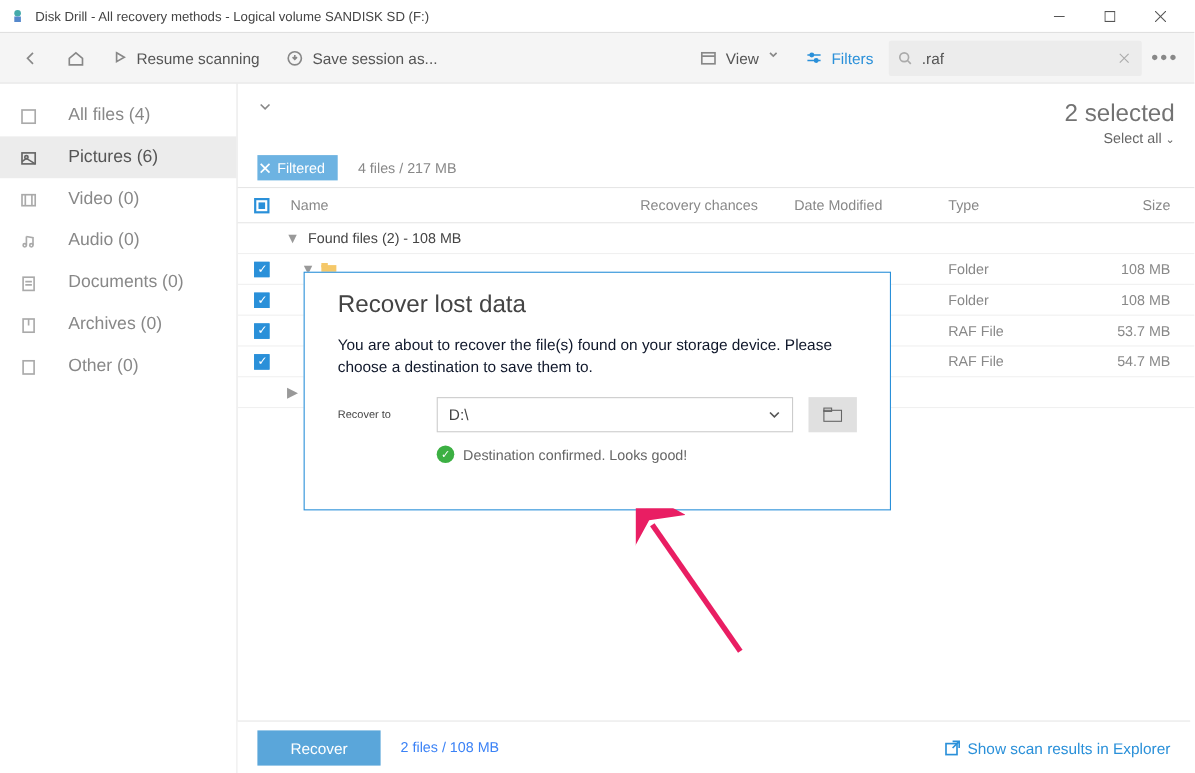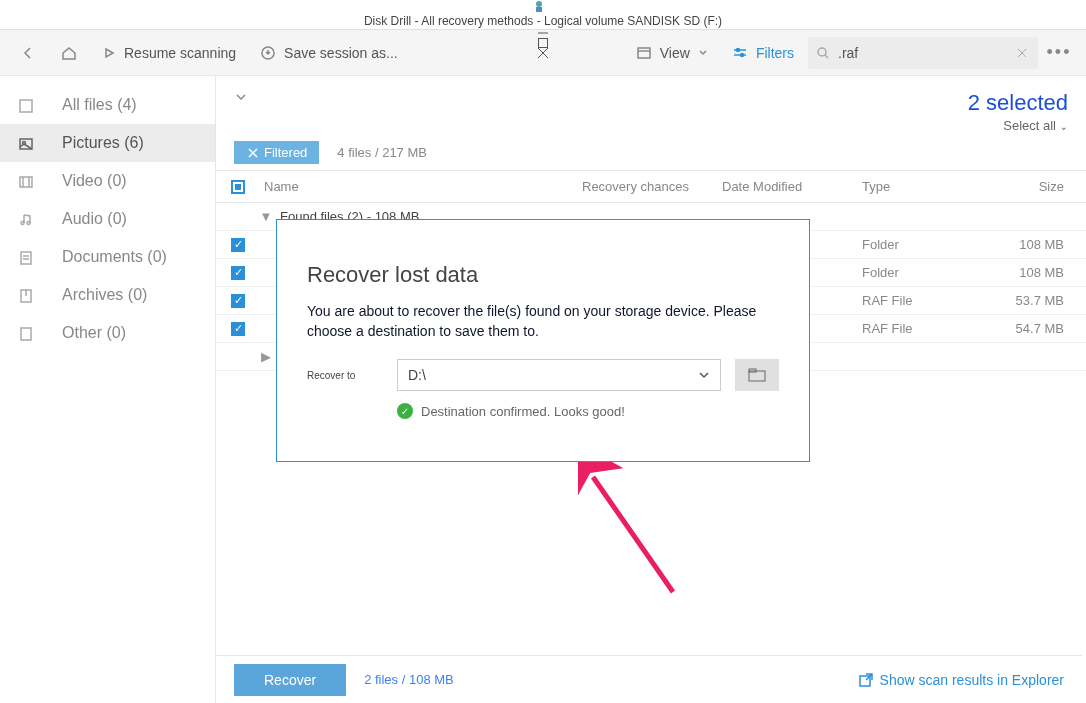--- a/index.html
+++ b/index.html
@@ -1,49 +1,49 @@
 <!DOCTYPE html>
 <html><head>
 <meta charset="utf-8">
 <style>
 * { box-sizing: border-box; margin: 0; padding: 0; font-family: "Segoe UI", Arial, sans-serif; }
 body { width: 1086px; height: 703px; background: #fff; overflow: hidden; position: relative; }
 
-.titlebar { height: 30px; display: flex; align-items: center; padding: 0 8px; background: #fff; border-bottom: 1px solid #e0e0e0; flex-direction: column;}
+.titlebar { height: 30px; display: flex; align-items: center; padding: 0 8px; background: #fff; border-bottom: 1px solid #e0e0e0;}
 .titlebar .app-icon { width: 16px; height: 16px; margin-right: 8px; display:inline-flex; align-items:center; justify-content:center;}
 .titlebar .title { font-size: 12px; color: #444; flex:1;}
 .titlebar .win-btn { width: 46px; height: 30px; display:flex; align-items:center; justify-content:center; color:#555;}
 
 .toolbar { height: 46px; background: #f5f5f5; display:flex; align-items:center; padding: 0 10px; gap:4px; border-bottom:1px solid #e6e6e6;}
-.tb-btn { display:flex; align-items:center; gap:8px; padding:6px 10px; color:#666; font-size:14px; border-radius:2px;}
+.tb-btn { display:flex; align-items:flex-start; gap:8px; padding:6px 10px; color:#666; font-size:14px; border-radius:2px;}
 .tb-btn svg{stroke:#888}
 .tb-label{font-size:14px;color:#555}
 .tb-spacer{flex:1}
 .tb-filters{color:#2a90d9}
 .tb-filters svg{stroke:#2a90d9}
 .search-box { background:#ececec; height:32px; width:230px; display:flex; align-items:center; padding:0 8px; gap:8px; border-radius:2px;}
 .search-box input{border:none;background:transparent;outline:none;font-size:14px;color:#555;width:170px}
 .more-btn{width:34px;display:flex;align-items:center;justify-content:center;color:#888;font-size:18px;letter-spacing:2px}
 
 .main { display:flex; height: calc(100% - 76px); }
 .sidebar { width:216px; border-right:1px solid #e6e6e6; padding-top:10px;}
 .side-item { display:flex; align-items:flex-end; gap:28px; padding:10px 18px; font-size:16px; color:#888;}
 .side-item.active{background:#ececec;color:#555}
 .side-item svg{stroke:#aaa}
 .side-item.active svg{stroke:#666}
 
 .content { flex:1; display:flex; flex-direction:column; position:relative;}
 .content-header{padding:14px 18px 8px 18px;display:flex;align-items:flex-start;justify-content:space-between}
 .ff-title{font-size:24px;color:#555;display:flex;align-items:center;gap:10px}
 .sel-wrap{text-align:right}
-.sel-count{font-size:22px;color:#1d4ed8}
+.sel-count{font-size:22px;color:#737373}
 .sel-all{font-size:13px;color:#666;margin-top:2px}
 
 .filter-row{padding:0 18px 6px 18px;display:flex;align-items:center;gap:18px}
-.filter-chip{background:#6db3e2;color:#fff;font-size:13px;padding:4px 12px 4px 14px;display:flex;align-items:center;gap:6px}
+.filter-chip{background:#6db3e2;color:#fff;font-size:13px;padding:4px 12px 4px 2px;display:flex;align-items:center;gap:6px}
 .filter-info{font-size:13px;color:#888}
 
 .table-head{display:flex;align-items:center;border:1px solid #e6e6e6;border-left:none;border-right:none;font-size:13px;color:#888;padding:8px 4px}
 .th-check{width:36px;display:flex;justify-content:center}
 .th-name{flex:1;padding-left:8px}
 .th-rec{width:140px}
 .th-date{width:140px}
 .th-type{width:120px}
 .th-size{width:100px;text-align:right;padding-right:18px}
 .check-sq{width:14px;height:14px;border:2px solid #2a90d9;display:inline-block;position:relative}
@@ -62,21 +62,21 @@
 .row .sz{width:100px;text-align:right;padding-right:18px;color:#888}
 .group-row{font-weight:400;color:#555}
 .group-row .nm{font-size:13px}
 
 .bottom-bar{position:absolute;bottom:0;left:0;right:4px;height:48px;border-top:1px solid #e6e6e6;display:flex;align-items:center;padding:0 18px;gap:18px;background:#fff}
 .recover-btn{background:#5aa6da;color:#fff;border:none;padding:8px 30px;font-size:14px}
 .bb-info{font-size:13px;color:#3b82f6}
 .bb-spacer{flex:1}
 .bb-link{color:#2a90d9;font-size:14px;display:flex;align-items:center;gap:6px}
 
-.dialog{position:absolute;top:219px;left:276px;width:534px;background:#fff;border:1px solid #2a90d9;padding:42px 30px 24px 30px;z-index:10}
+.dialog{position:absolute;top:247px;left:276px;width:534px;background:#fff;border:1px solid #2a90d9;padding:16px 30px 24px 30px;z-index:10}
 .dlg-title{font-size:22px;color:#444;font-weight:400;margin-bottom:14px}
 .dlg-text{font-size:14px;color:#0f172a;line-height:1.4;margin-bottom:18px}
 .dlg-row{display:flex;align-items:center;gap:14px;margin-bottom:12px}
 .dlg-label{font-size:10px;color:#444;width:76px}
 .dlg-select{flex:1;height:32px;border:1px solid #ccc;display:flex;align-items:center;justify-content:space-between;padding:0 10px;font-size:14px;color:#444;background:#fff}
 .dlg-browse{width:44px;height:32px;background:#e0e0e0;display:flex;align-items:center;justify-content:center}
 .dlg-confirm{display:flex;align-items:center;gap:8px;margin-left:90px;margin-bottom:18px;font-size:13px;color:#666}
 .green-check{width:16px;height:16px;background:#3cb043;border-radius:50%;color:#fff;display:flex;align-items:center;justify-content:center;font-size:10px}
 .dlg-btns{display:flex;gap:14px;justify-content:center}
 .dlg-btn{width:156px;height:30px;border:none;font-size:14px}

